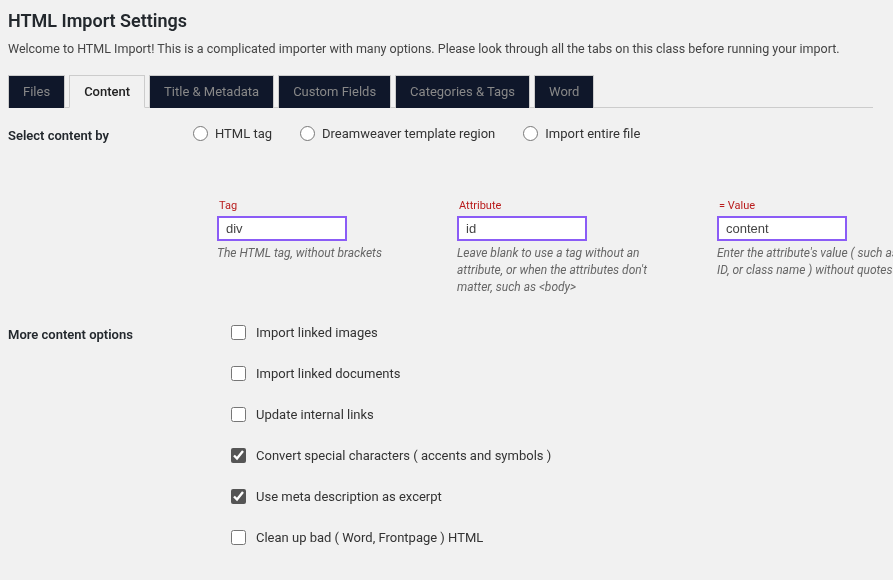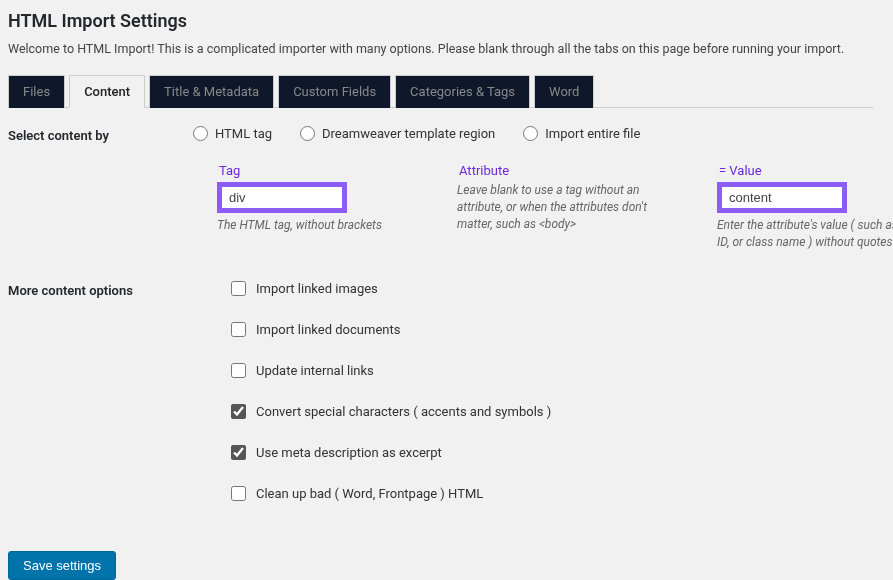--- a/index.html
+++ b/index.html
@@ -79,31 +79,32 @@
   .field-cols {
     display: flex;
     gap: 40px;
     padding-left: 24px;
   }
   .field-col {
     flex: 0 0 200px;
   }
   .field-col.wide { flex: 0 0 220px; }
   .field-label {
-    font-size: 13px;
-    color: #6d28d9;
+    font-size: 11px;
+    color: #b91c1c;
     margin-bottom: 4px;
     display: block;
     padding-left: 2px;
+    margin-top: 36px;
   }
   .field-input {
     width: 130px;
     padding: 3px 7px;
     font-size: 13px;
-    border: 5px solid #8b5cf6;
+    border: 2px solid #8b5cf6;
     background: #fff;
     color: #444;
     margin-bottom: 4px;
   }
   .field-help {
     font-size: 12px;
     font-style: italic;
     color: #666;
     line-height: 1.4;
   }
@@ -136,21 +137,21 @@
     cursor: pointer;
     margin-top: 20px;
   }
 </style>
 </head>
 <body>
 
 
 
 <h1>HTML Import Settings</h1>
-<p class="intro">Welcome to HTML Import! This is a complicated importer with many options. Please blank through all the tabs on this page before running your import.</p>
+<p class="intro">Welcome to HTML Import! This is a complicated importer with many options. Please look through all the tabs on this class before running your import.</p>
 
 <div class="tabs">
   <div class="tab">Files</div>
   <div class="tab active">Content</div>
   <div class="tab">Title &amp; Metadata</div>
   <div class="tab">Custom Fields</div>
   <div class="tab">Categories &amp; Tags</div>
   <div class="tab">Word</div>
 </div>
 
@@ -172,20 +173,21 @@
       </label>
     </div>
     <div class="field-cols">
       <div class="field-col">
         <span class="field-label">Tag</span>
         <input class="field-input" type="text" value="div" style="">
         <div class="field-help">The HTML tag, without brackets</div>
       </div>
       <div class="field-col wide">
         <span class="field-label">Attribute</span>
+        <input class="field-input" type="text" value="id" style="">
         <div class="field-help">Leave blank to use a tag without an attribute, or when the attributes don't matter, such as &lt;body&gt;</div>
       </div>
       <div class="field-col wide">
         <span class="field-label">= Value</span>
         <input class="field-input" type="text" value="content" style="">
         <div class="field-help">Enter the attribute's value ( such as width, ID, or class name ) without quotes</div>
       </div>
     </div>
   </div>
 </div>

